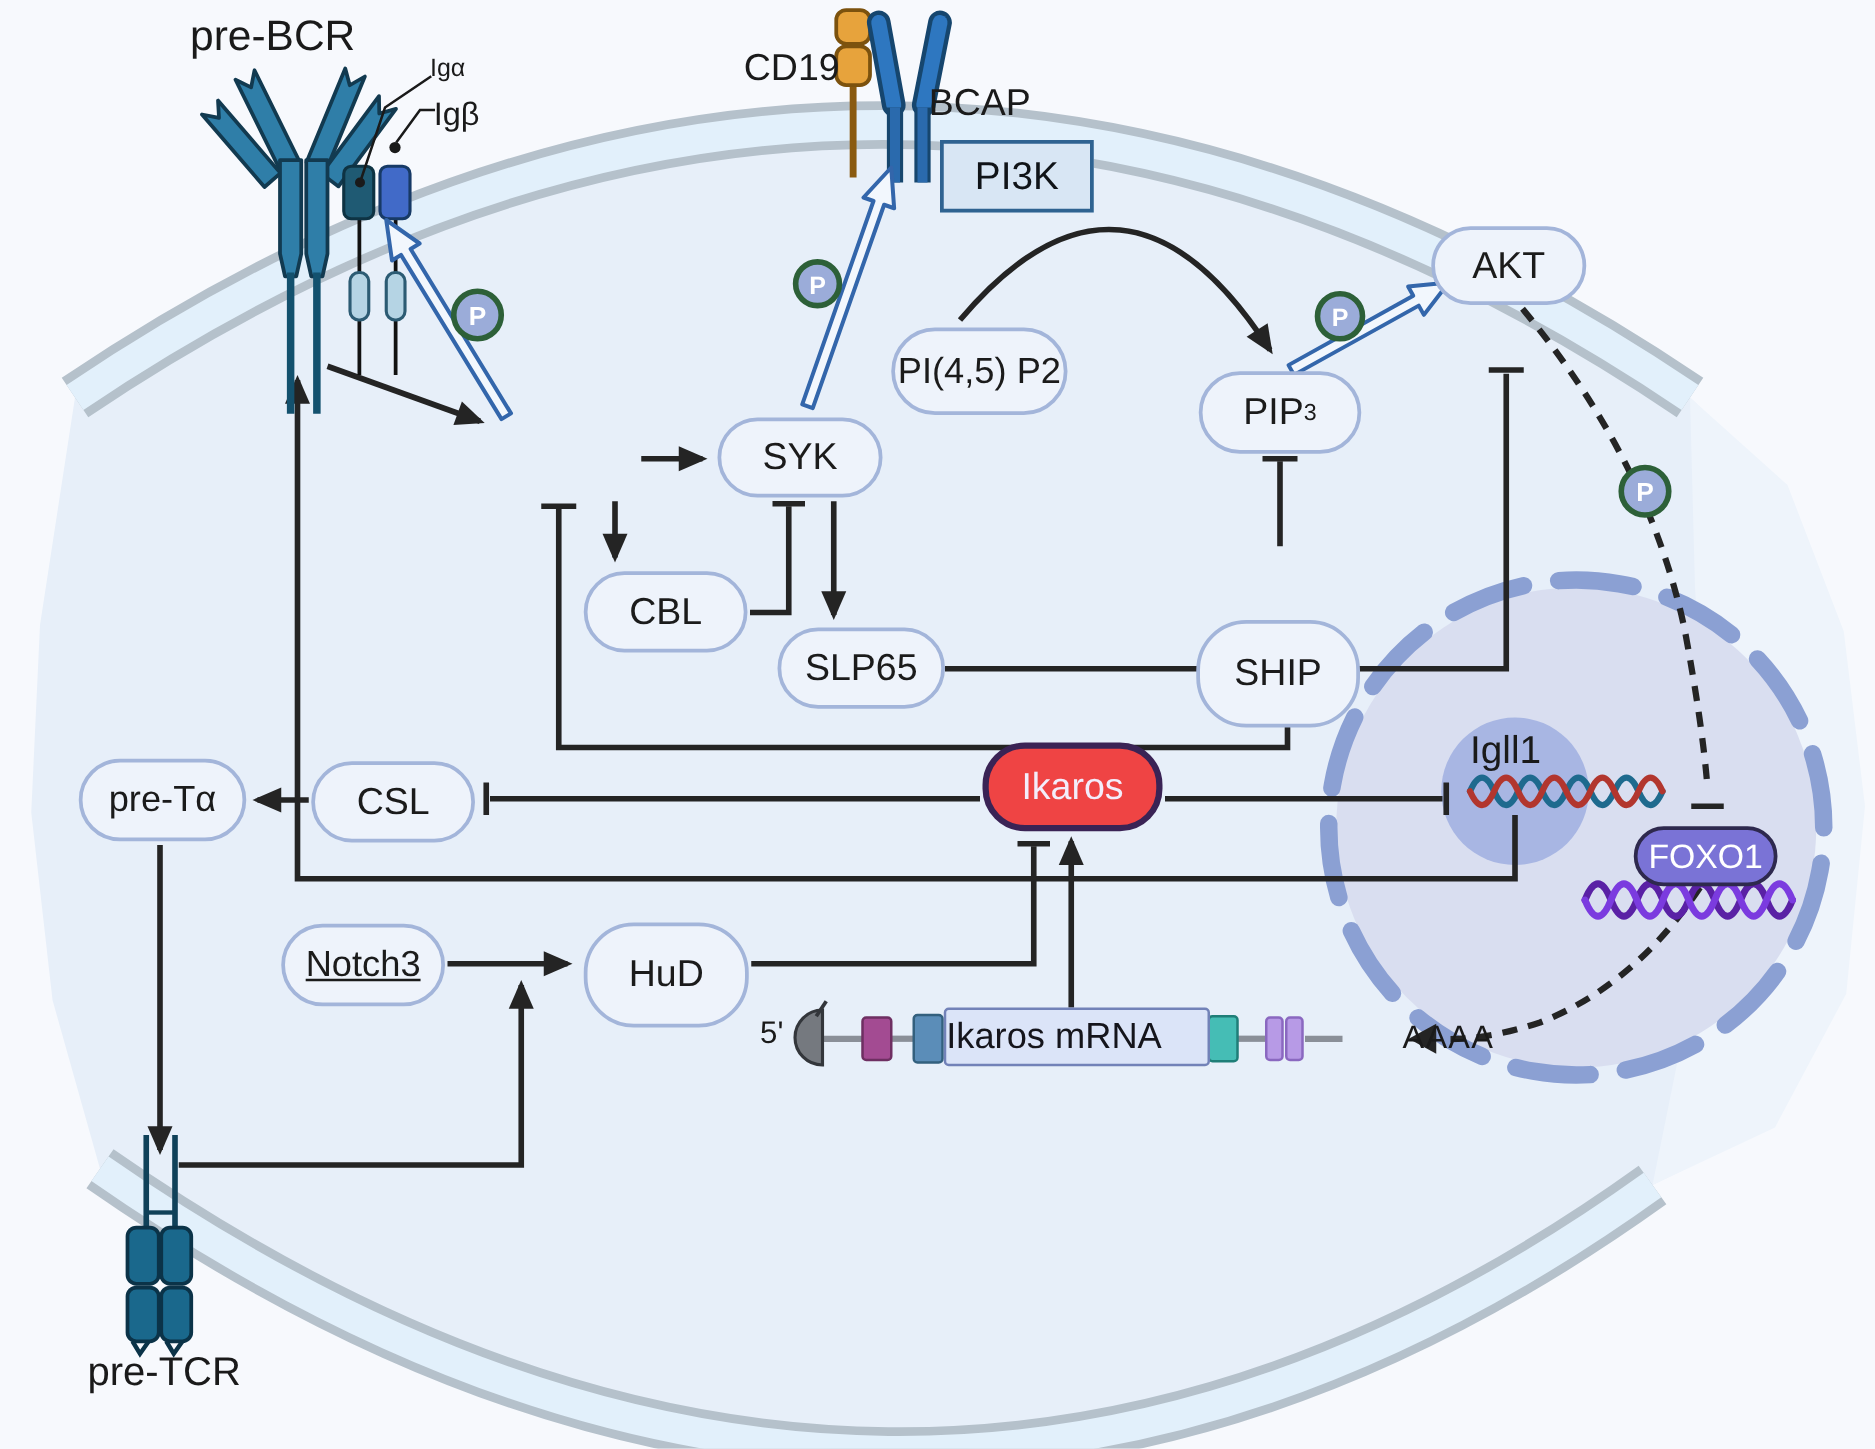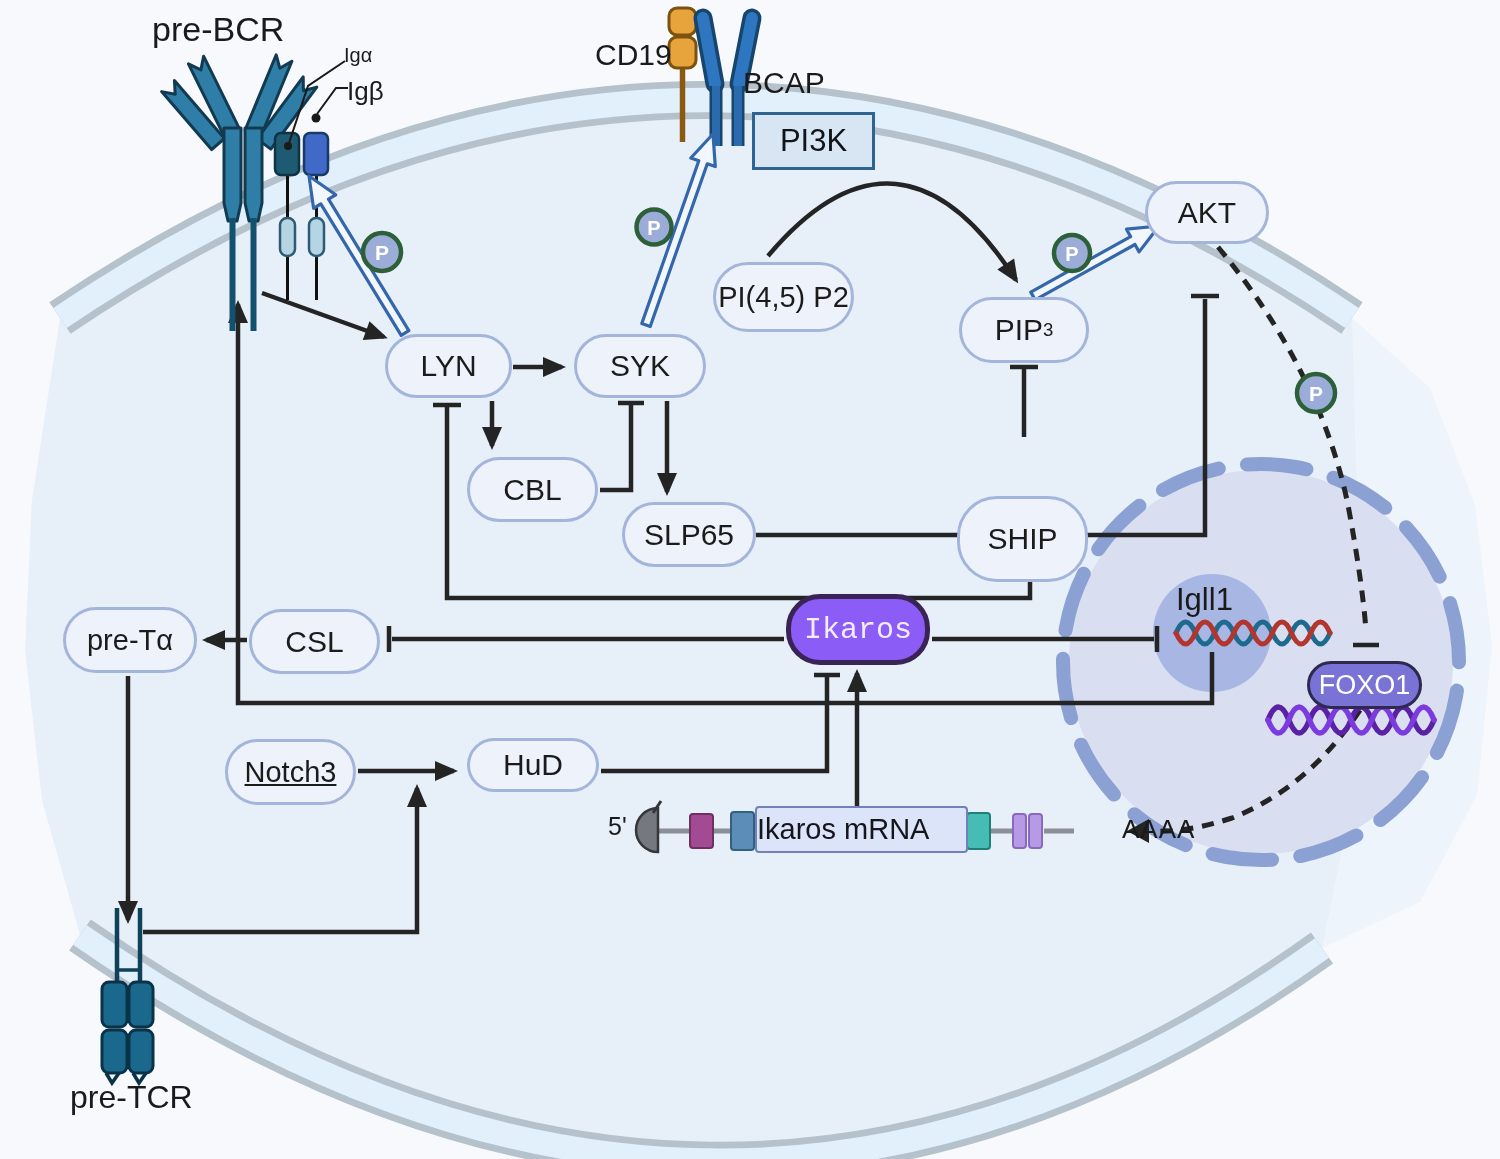--- a/index.html
+++ b/index.html
@@ -2,21 +2,21 @@
 <html><head>
 <meta charset="utf-8">
 <style>
   html,body{margin:0;padding:0;background:#f7f9fd;}
   #stage{position:relative;width:1500px;height:1159px;overflow:hidden;
          font-family:"Liberation Sans","DejaVu Sans",sans-serif;background:#f7f9fd;}
   #stage svg{position:absolute;left:0;top:0;}
   .pill{position:absolute;display:flex;align-items:center;justify-content:center;
         background:#eef3fb;border:3.5px solid #a3b5da;border-radius:40px;
         color:#1b1b1b;font-size:30px;box-sizing:border-box;white-space:nowrap;}
-  .pill.purple{background:#8b5cf6;border:5px solid #3a2355;color:#f3edfb;border-radius:34px;font-family:Liberation Mono, monospace;}
+  .pill.purple{background:#ef4444;border:5px solid #3a2355;color:#f3edfb;border-radius:34px;}
   .pill.foxo{background:#7a73d6;border:3px solid #2e294e;color:#ffffff;font-size:27px;border-radius:24px;}
   .rectbox{position:absolute;display:flex;align-items:center;justify-content:center;
         background:#d8e6f4;border:3px solid #2f6391;color:#101418;font-size:31px;box-sizing:border-box;}
   .mrnabox{position:absolute;display:flex;align-items:center;
         background:#dbe4f8;border:2.5px solid #7282b8;border-radius:4px;color:#15151c;font-size:29px;box-sizing:border-box;}
   .lbl{position:absolute;color:#1a1a1a;white-space:nowrap;}
   sub.s3{font-size:0.62em;line-height:0;}
 </style>
 </head>
 <body>
@@ -196,23 +196,20 @@
           <circle cx="1072" cy="253" r="18" fill="#9bacd9" stroke="#2d6038" stroke-width="4.5"></circle>
       <text x="1072" y="261" text-anchor="middle" font-size="20" font-weight="bold" fill="#fff">P</text>
         </g>
     <g>
           <circle cx="1316" cy="393" r="19" fill="#9bacd9" stroke="#2d6038" stroke-width="4.5"></circle>
       <text x="1316" y="401" text-anchor="middle" font-size="21" font-weight="bold" fill="#fff">P</text>
         </g>
   </g>
 </svg>
 
-<div class="pill" style="left:385px;top:334px;width:127px;height:64px;">
-      <span>LYN</span>
-    </div>
 <div class="pill" style="left:574px;top:334px;width:132px;height:64px;">
       <span>SYK</span>
     </div>
 <div class="pill" style="left:467px;top:457px;width:131px;height:65px;">
       <span>CBL</span>
     </div>
 <div class="pill" style="left:622px;top:502px;width:134px;height:65px;">
       <span>SLP65</span>
     </div>
 <div class="rectbox" style="left:752px;top:112px;width:123px;height:58px;">
@@ -233,21 +230,21 @@
     </div>
 <div class="pill" style="left:63px;top:607px;width:134px;height:66px;font-size:29px;">
       <span>pre-Tα</span>
     </div>
 <div class="pill" style="left:249px;top:609px;width:131px;height:65px;">
       <span>CSL</span>
     </div>
 <div class="pill" style="left:225px;top:739px;width:131px;height:66px;font-size:29px;text-decoration:underline;">
       <span>Notch3</span>
     </div>
-<div class="pill" style="left:467px;top:738px;width:132px;height:54px;">
+<div class="pill" style="left:467px;top:738px;width:132px;height:84px;">
       <span>HuD</span>
     </div>
 <div class="pill purple" style="left:786px;top:594px;width:144px;height:71px;">
       <span>Ikaros</span>
     </div>
 <div class="pill foxo" style="left:1307px;top:661px;width:115px;height:48px;">
       <span>FOXO1</span>
     </div>
 <div class="mrnabox" style="left:755px;top:806px;width:213px;height:47px;">
       <span>Ikaros mRNA</span>

